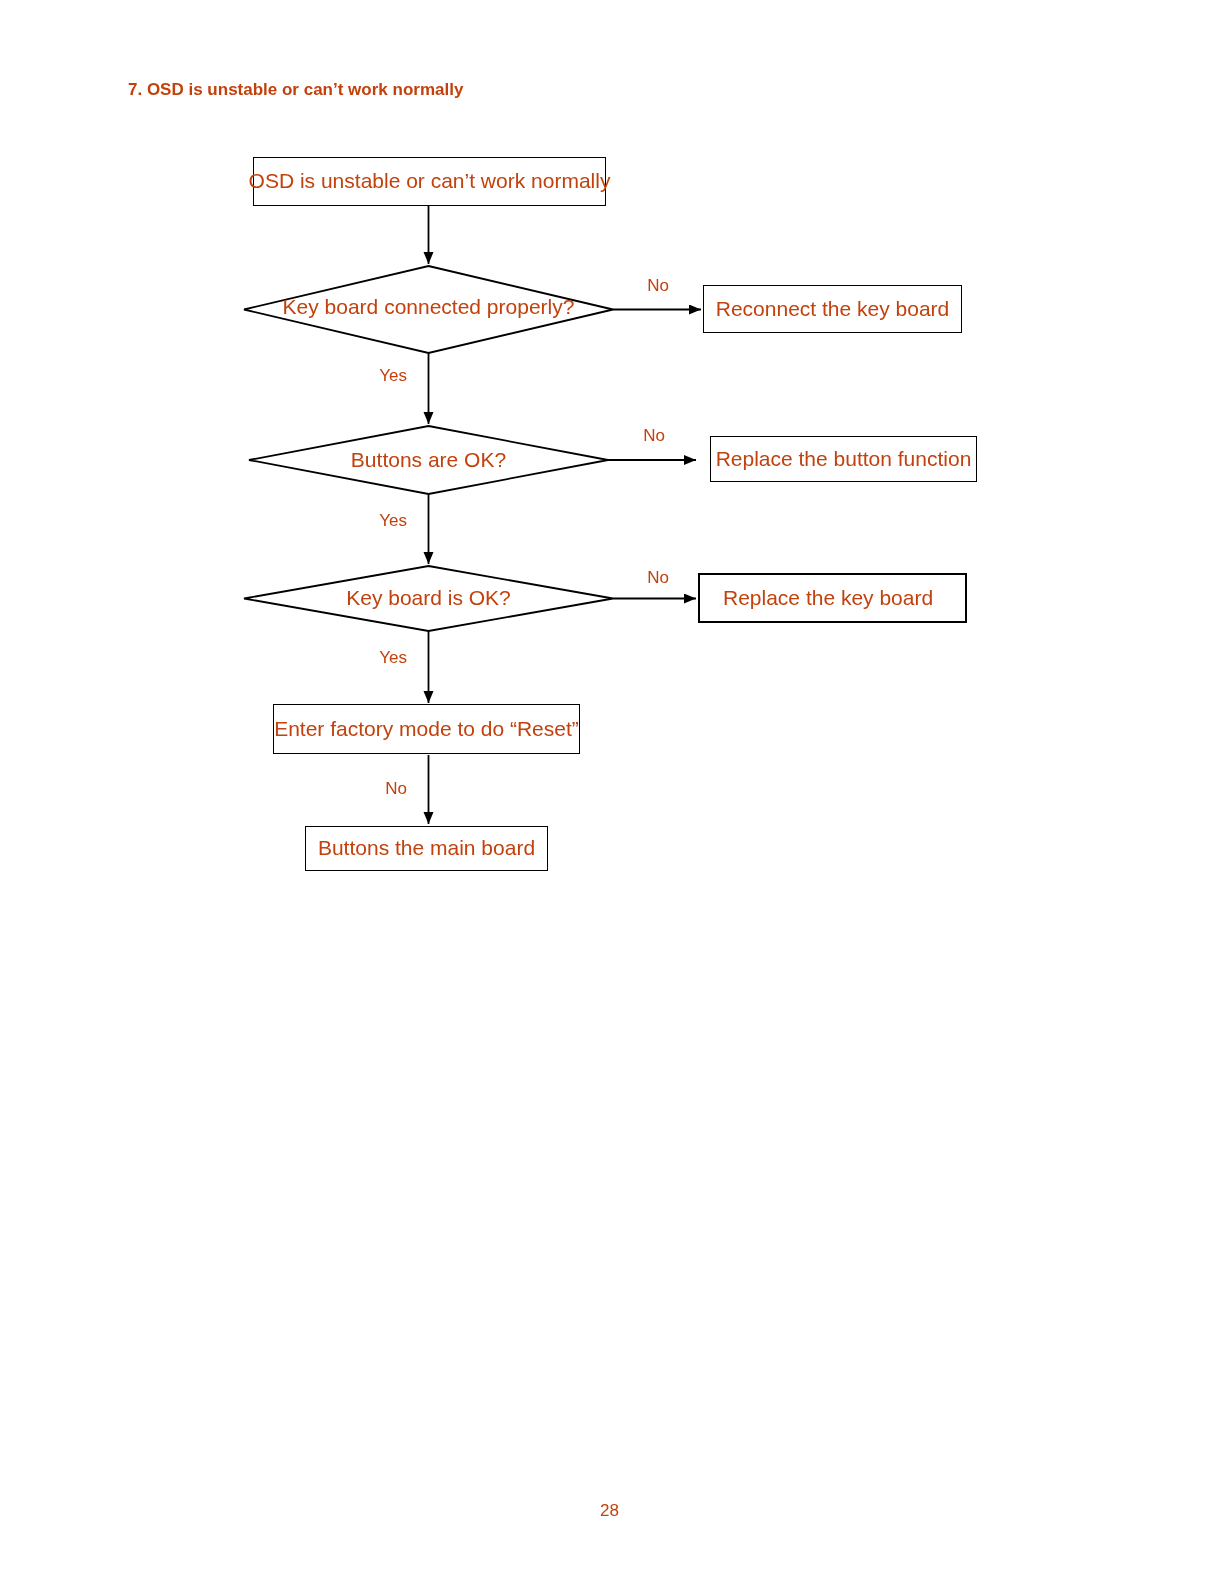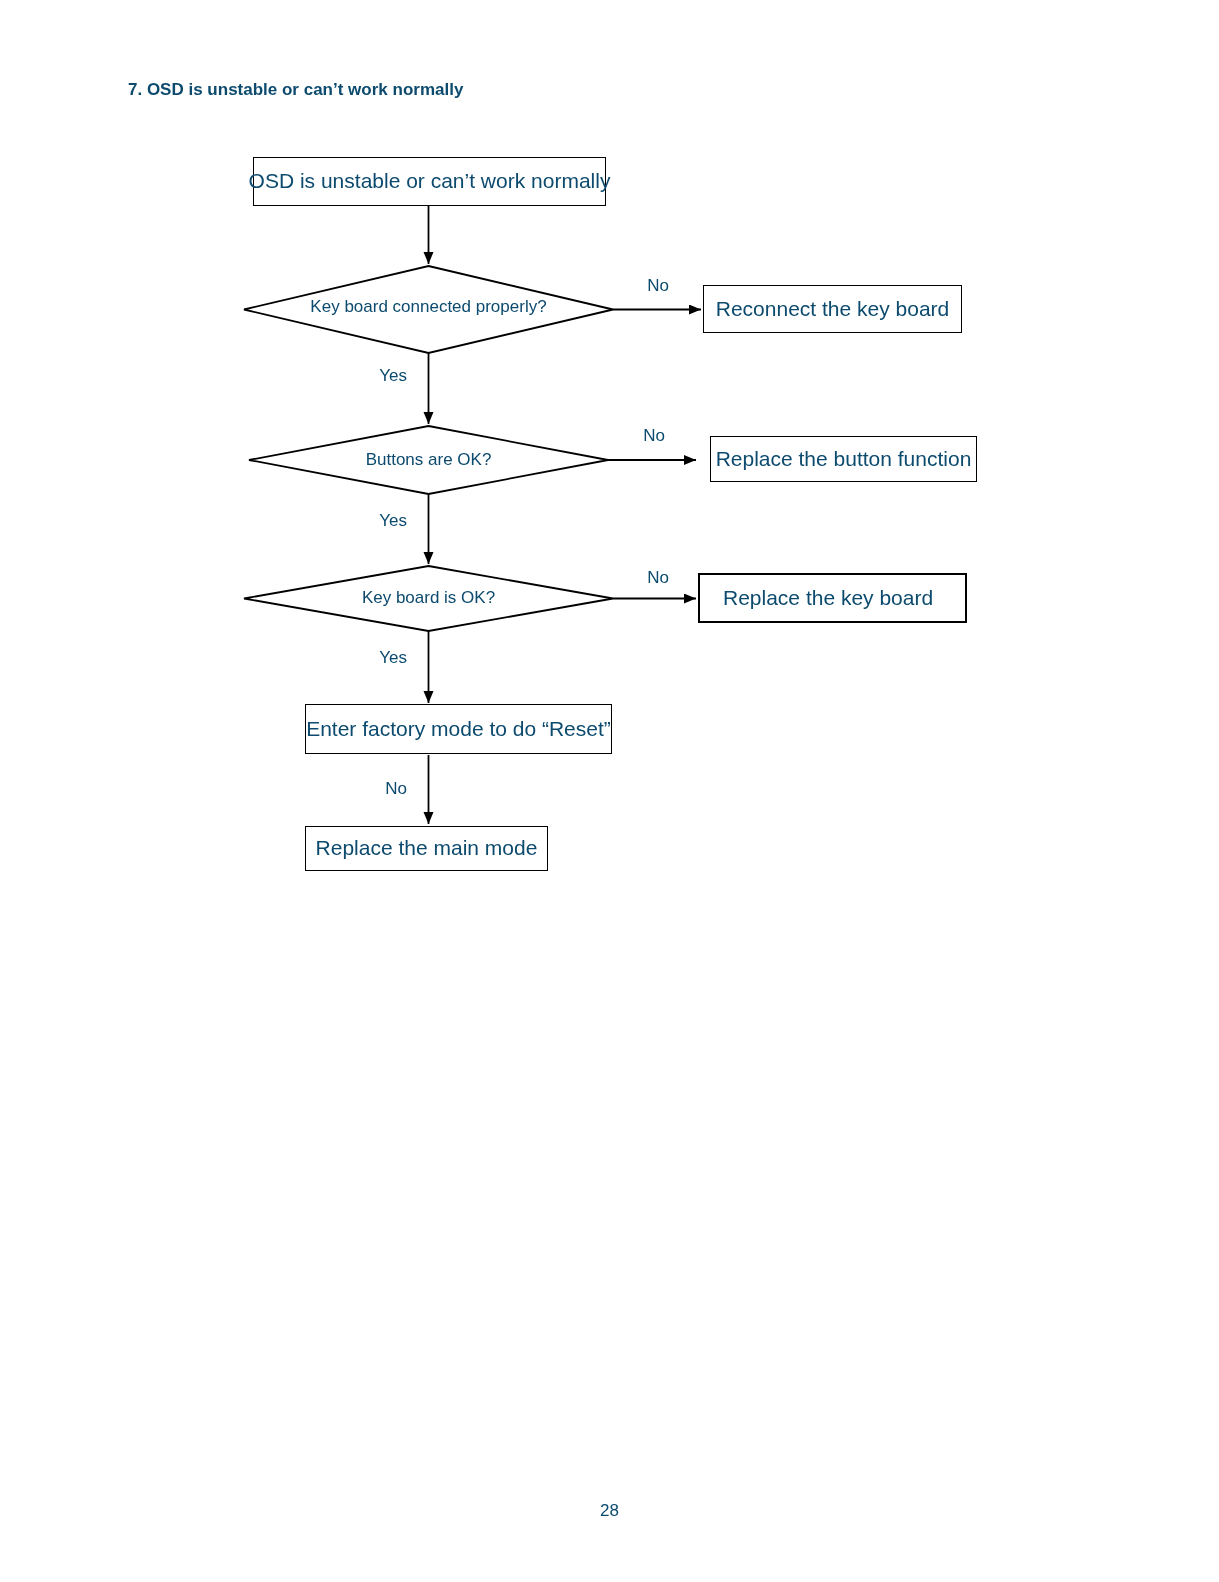--- a/index.html
+++ b/index.html
@@ -6,21 +6,21 @@
     margin: 0;
     padding: 0;
     background: #ffffff;
   }
   .page {
     position: relative;
     width: 1146px;
     height: 1582px;
     background: #ffffff;
     font-family: "Liberation Sans", sans-serif;
-    color: #0c4a6e;
+    color: #c2410c;
     overflow: hidden;
   }
   .title {
     position: absolute;
     left: 128px;
     top: 80px;
     margin: 0;
     font-size: 17px;
     font-weight: bold;
     white-space: nowrap;
@@ -47,21 +47,21 @@
   .node.thick {
     border-width: 2.5px;
     justify-content: flex-start;
     padding-left: 23px;
   }
   .dlabel {
     position: absolute;
     display: flex;
     align-items: center;
     justify-content: center;
-    font-size: 17px;
+    font-size: 21px;
     white-space: nowrap;
     background: transparent;
   }
   .edge-label {
     position: absolute;
     font-size: 17px;
     white-space: nowrap;
   }
   .edge-label.right-align {
     text-align: right;
@@ -116,26 +116,26 @@
   </div>
 
   <div class="node" style="left:710px; top:436px; width:267px; height:46px;">
     <span>Replace the button function</span>
   </div>
 
   <div class="node thick" style="left:698px; top:573px; width:269px; height:50px;">
     <span>Replace the key board</span>
   </div>
 
-  <div class="node" style="left:273px; top:704px; width:307px; height:50px;margin-left:32px;">
+  <div class="node" style="left:273px; top:704px; width:307px; height:50px;">
     <span>Enter factory mode to do “Reset”</span>
   </div>
 
   <div class="node" style="left:305px; top:826px; width:243px; height:45px;">
-    <span>Replace the main mode</span>
+    <span>Buttons the main board</span>
   </div>
 
   <div class="dlabel" style="left:244px; top:290px; width:369px; height:34px;">Key board connected properly?</div>
   <div class="dlabel" style="left:249px; top:443px; width:359px; height:34px;">Buttons are OK?</div>
   <div class="dlabel" style="left:244px; top:581px; width:369px; height:34px;">Key board is OK?</div>
 
   <div class="edge-label right-align" style="left:347px; top:366px; width:60px;">Yes</div>
   <div class="edge-label center-align" style="left:638px; top:276px; width:40px;">No</div>
 
   <div class="edge-label right-align" style="left:347px; top:511px; width:60px;">Yes</div>

